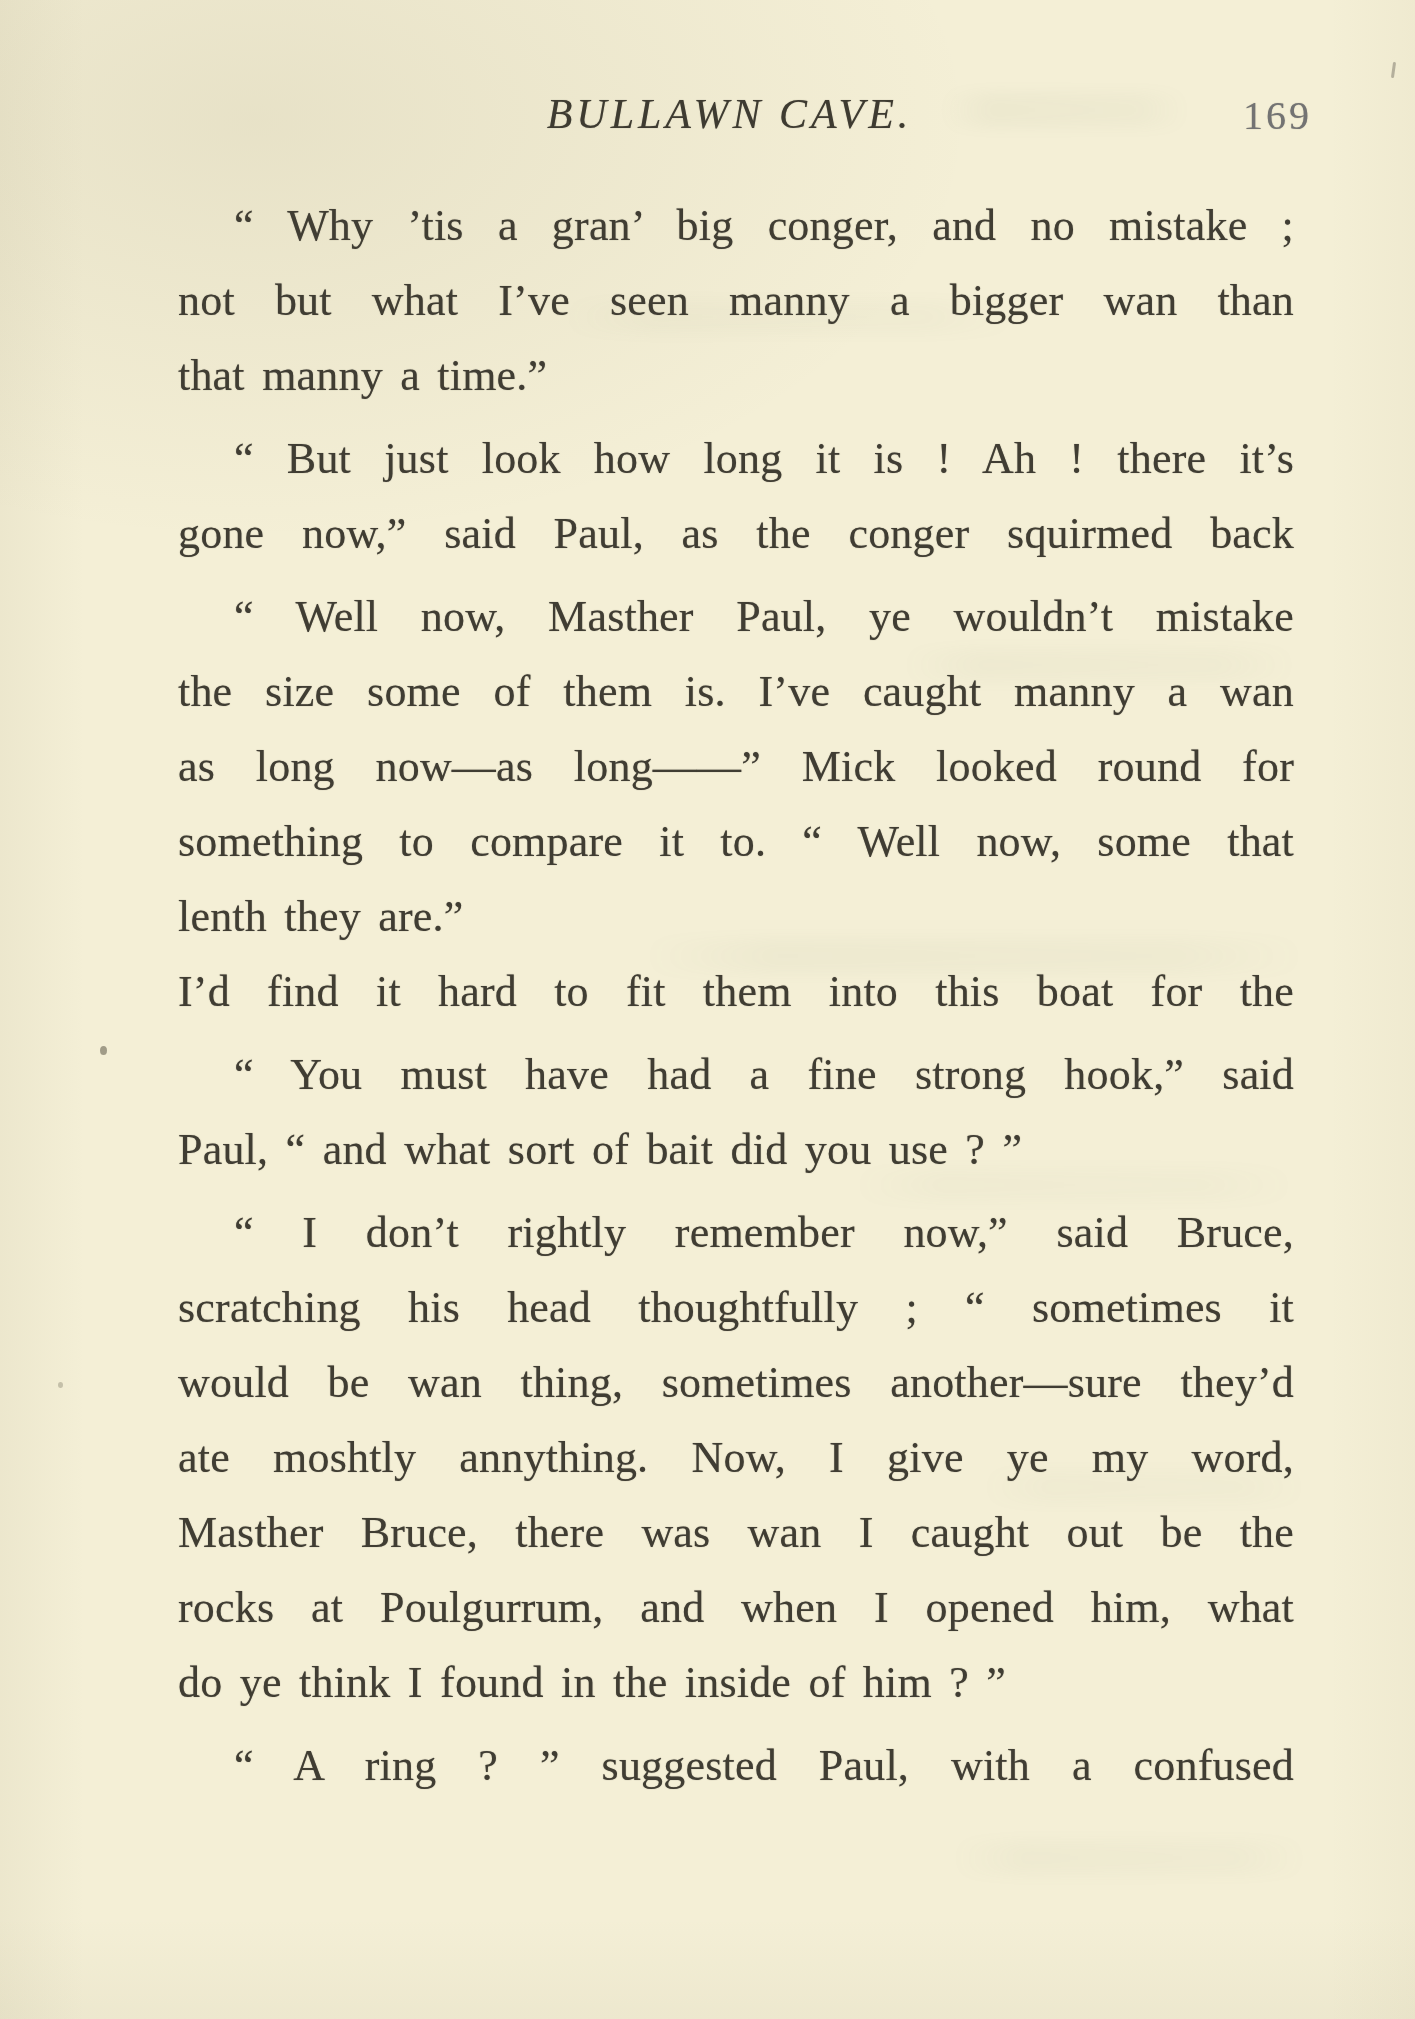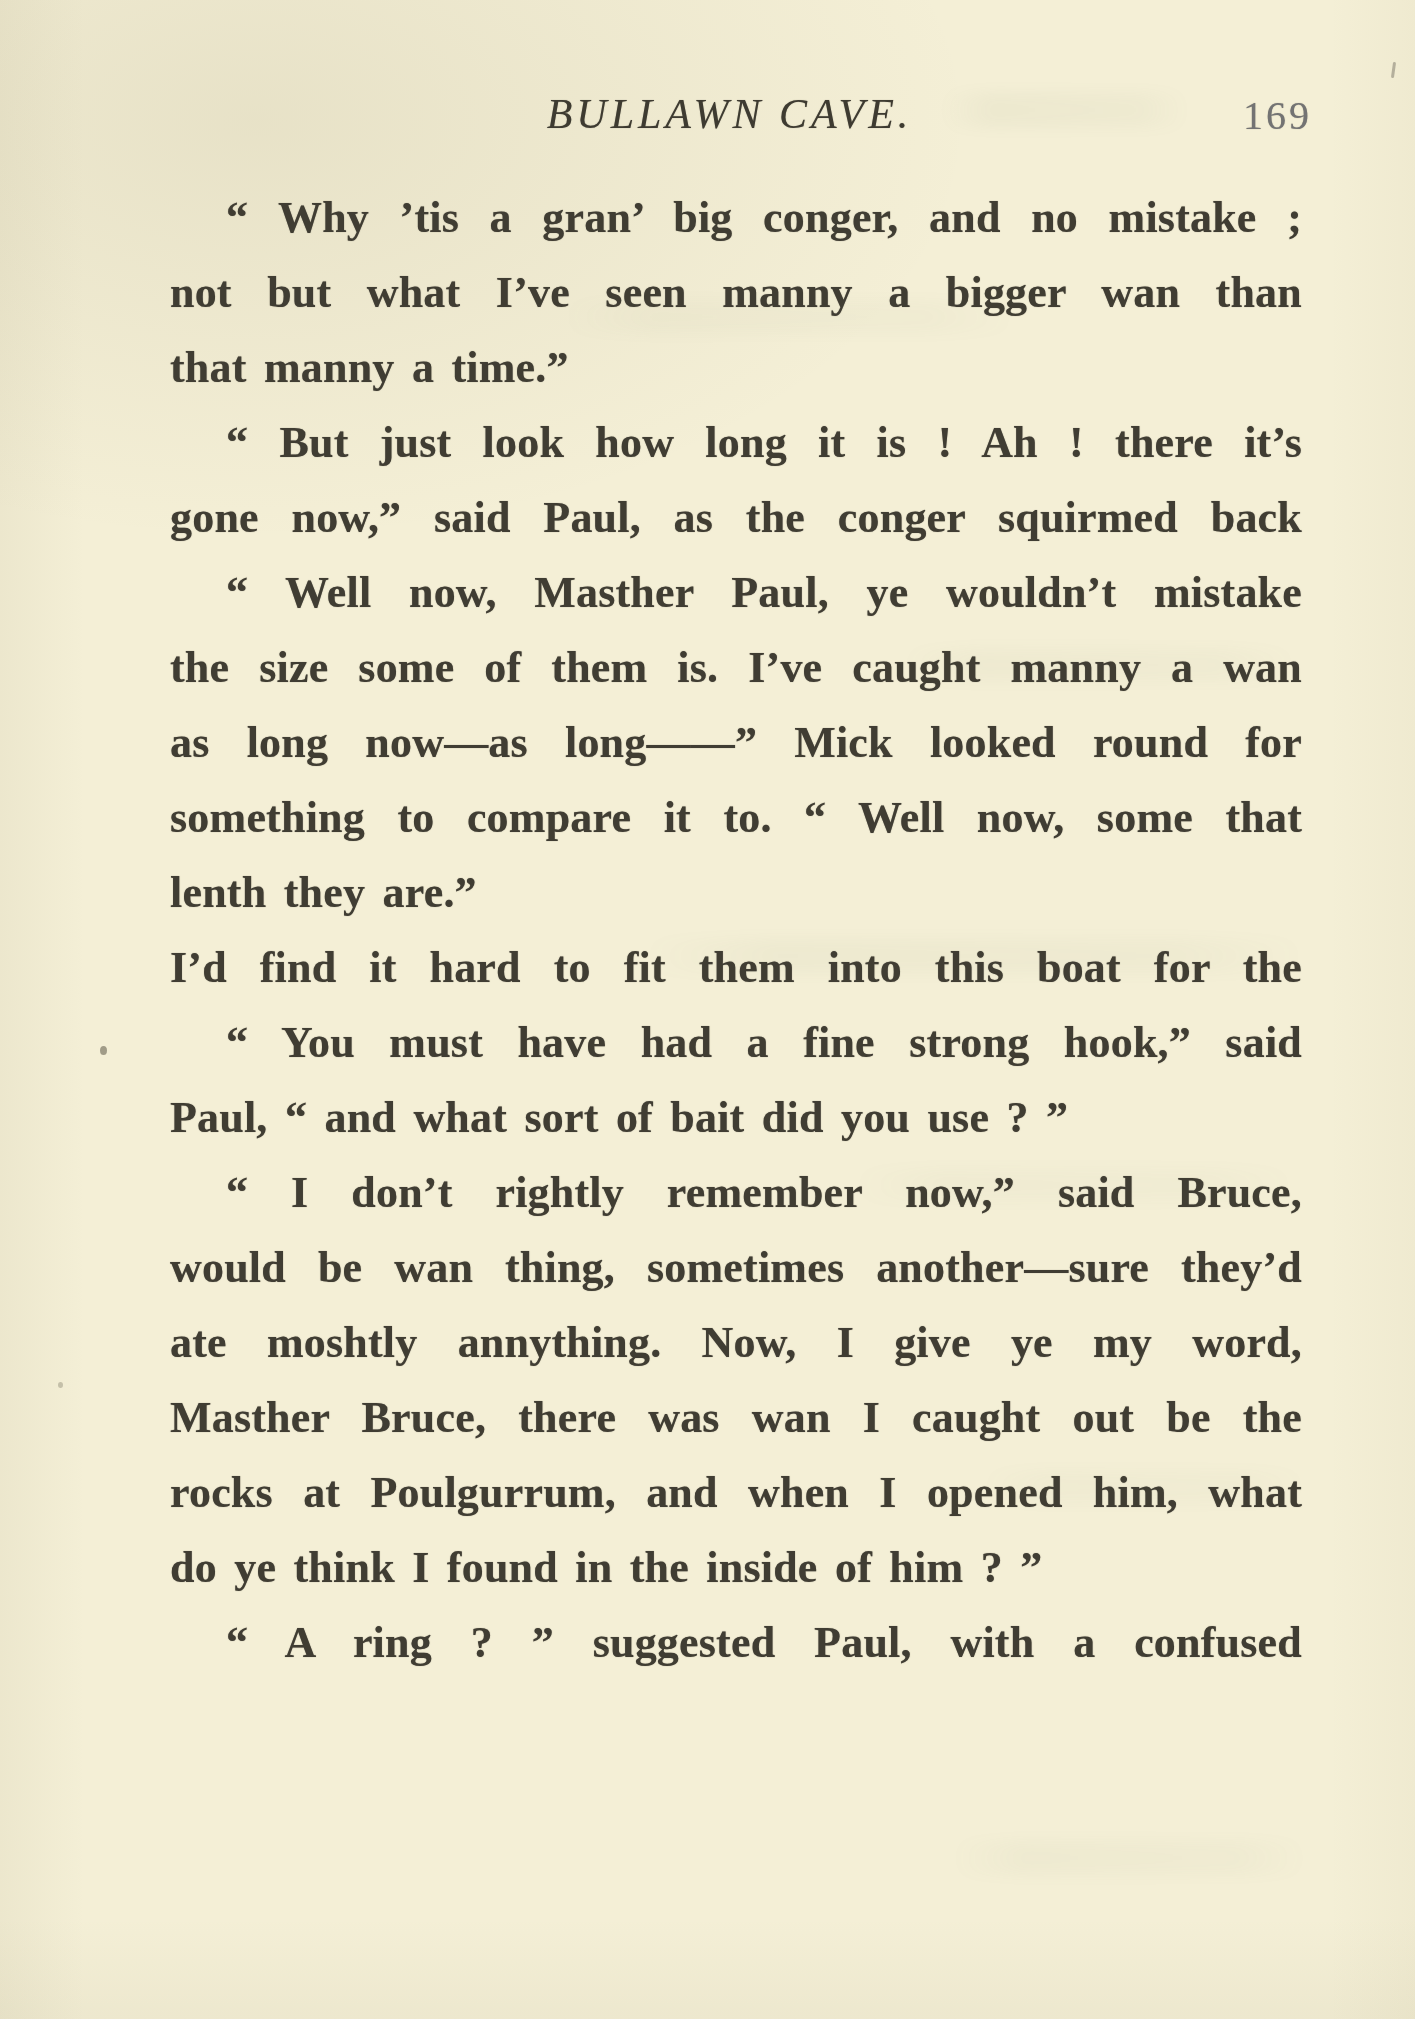--- a/index.html
+++ b/index.html
@@ -51,21 +51,21 @@
     position:absolute;
     left:170px;
     width:1132px;
     top:180px;
     font-size:44px;
     line-height:75px;
     word-spacing:0.14em;
     letter-spacing:0.2px;
     text-shadow:0 0 1px rgba(64,61,51,0.55);
   }
-  .para{margin:0;padding:0;font-weight:bold;}
+  .para{margin:8px;padding:0;}
   .ln{display:block;white-space:normal;}
   .jl{text-align:justify;text-align-last:justify;}
   .in{text-indent:56px;}
   
   .smudge{
     position:absolute;
     filter:blur(7px);
     background:linear-gradient(90deg, rgba(140,150,110,0) , rgba(124,136,100,0.55) 20%, rgba(124,136,100,0.45) 80%, rgba(140,150,110,0));
     opacity:0.10;
     border-radius:20px;
@@ -132,20 +132,21 @@
       <span class="ln jl">I’d find it hard to fit them into this boat for the</span>
     </p>
 
     <p class="para">
       <span class="ln jl in">“ You must have had a fine strong hook,” said</span>
       <span class="ln">Paul, “ and what sort of bait did you use ? ”</span>
     </p>
 
     <p class="para">
       <span class="ln jl in">“ I don’t rightly remember now,” said Bruce,</span>
+      <span class="ln jl">scratching his head thoughtfully ;  “ sometimes it</span>
       <span class="ln jl">would be wan thing, sometimes another—sure they’d</span>
       <span class="ln jl">ate moshtly annything.  Now, I give ye my word,</span>
       <span class="ln jl">Masther Bruce, there was wan I caught out be the</span>
       <span class="ln jl">rocks at Poulgurrum, and when I opened him,  what</span>
       <span class="ln">do ye think I found in the inside of him ? ”</span>
     </p>
 
     <p class="para">
       <span class="ln jl in">“ A ring ? ” suggested Paul, with a confused</span>
     </p>

